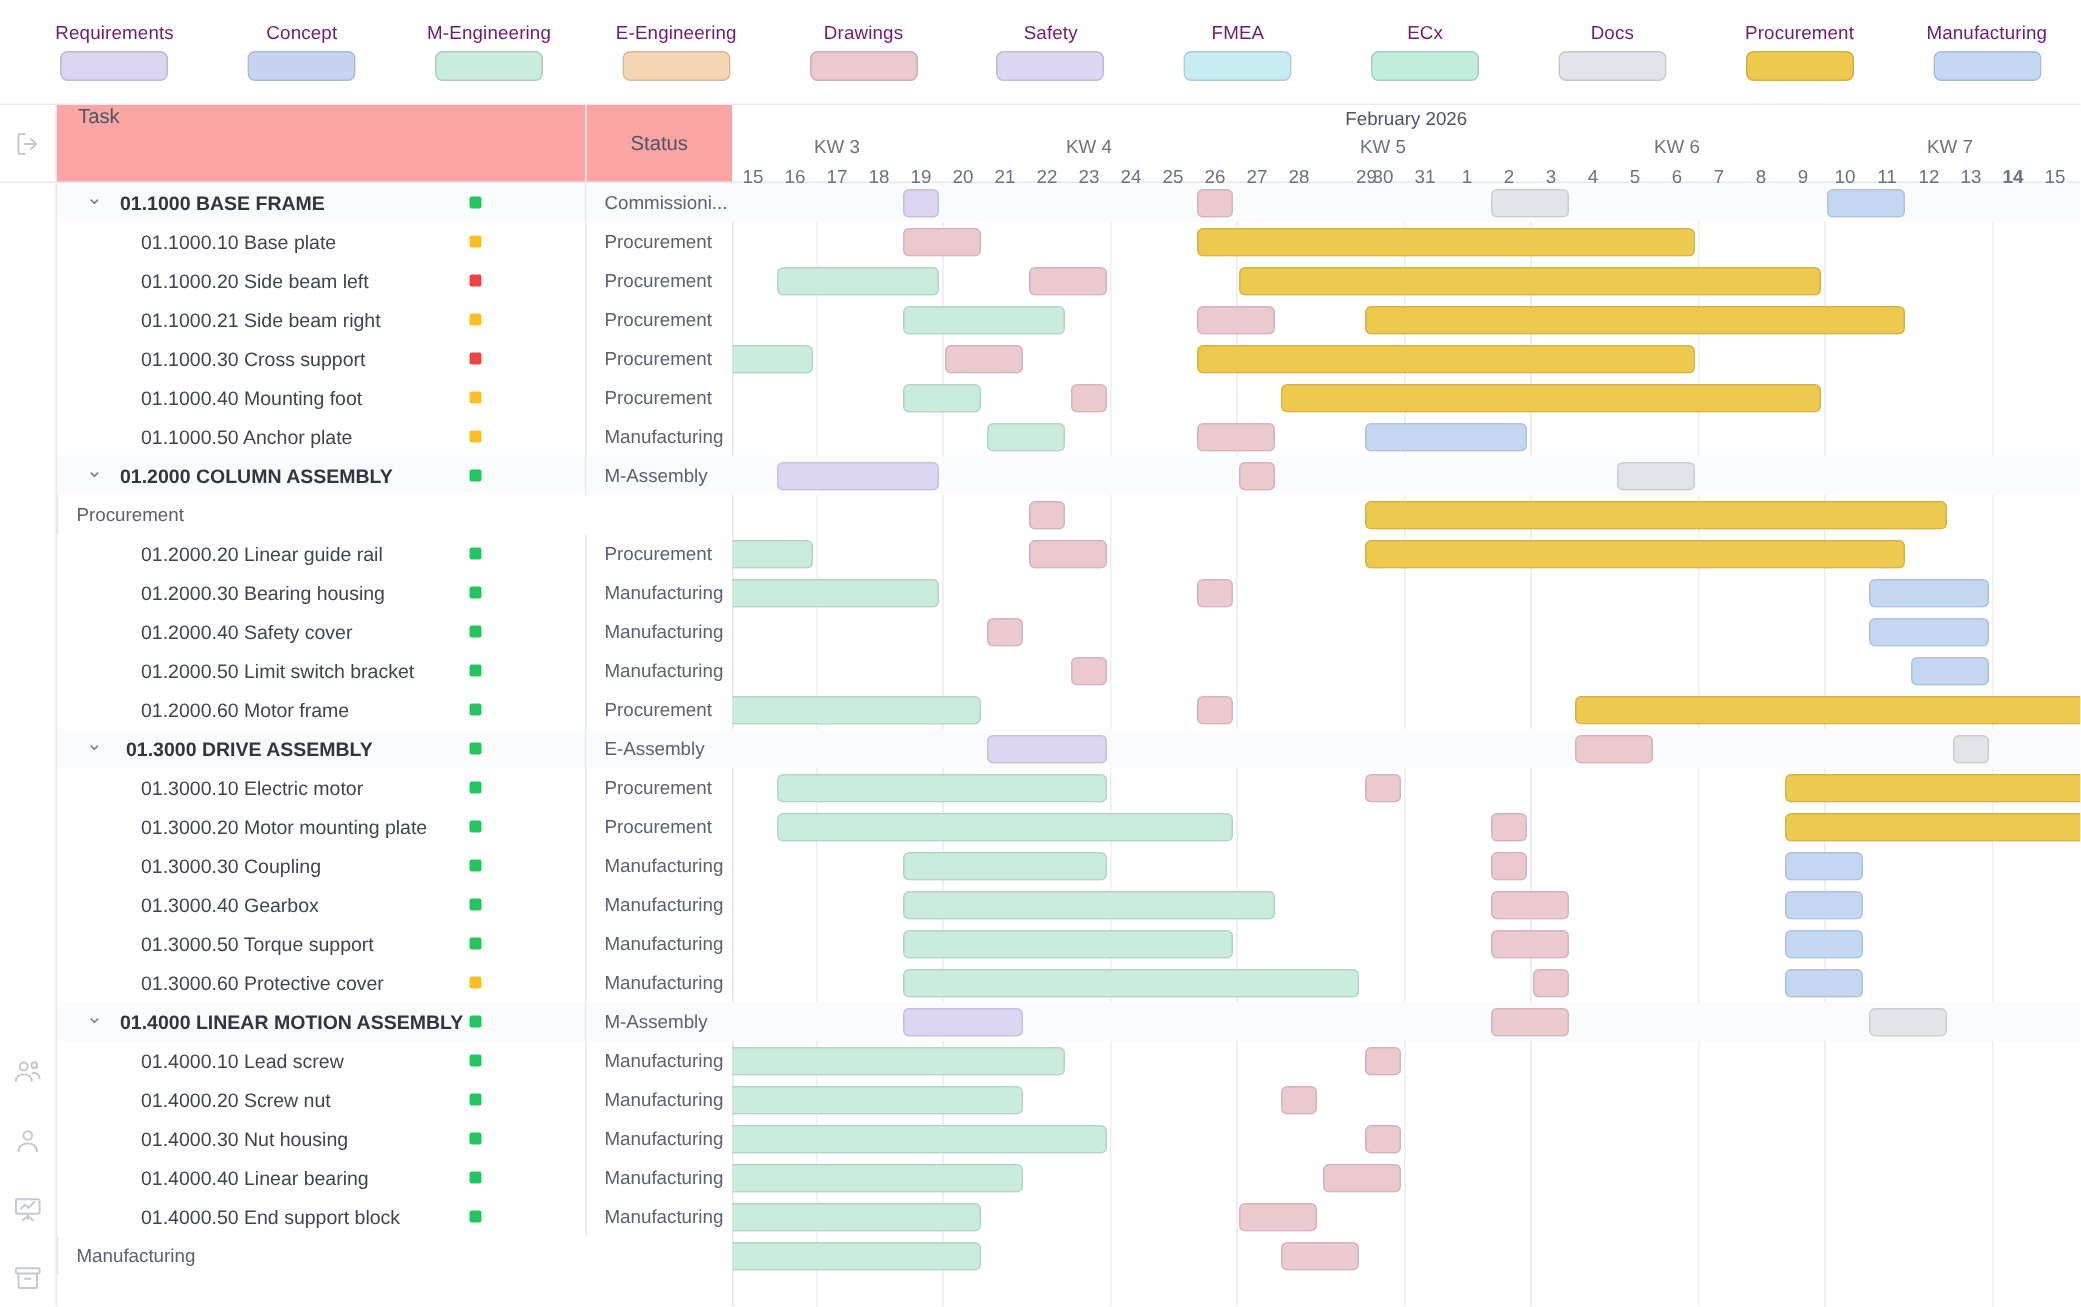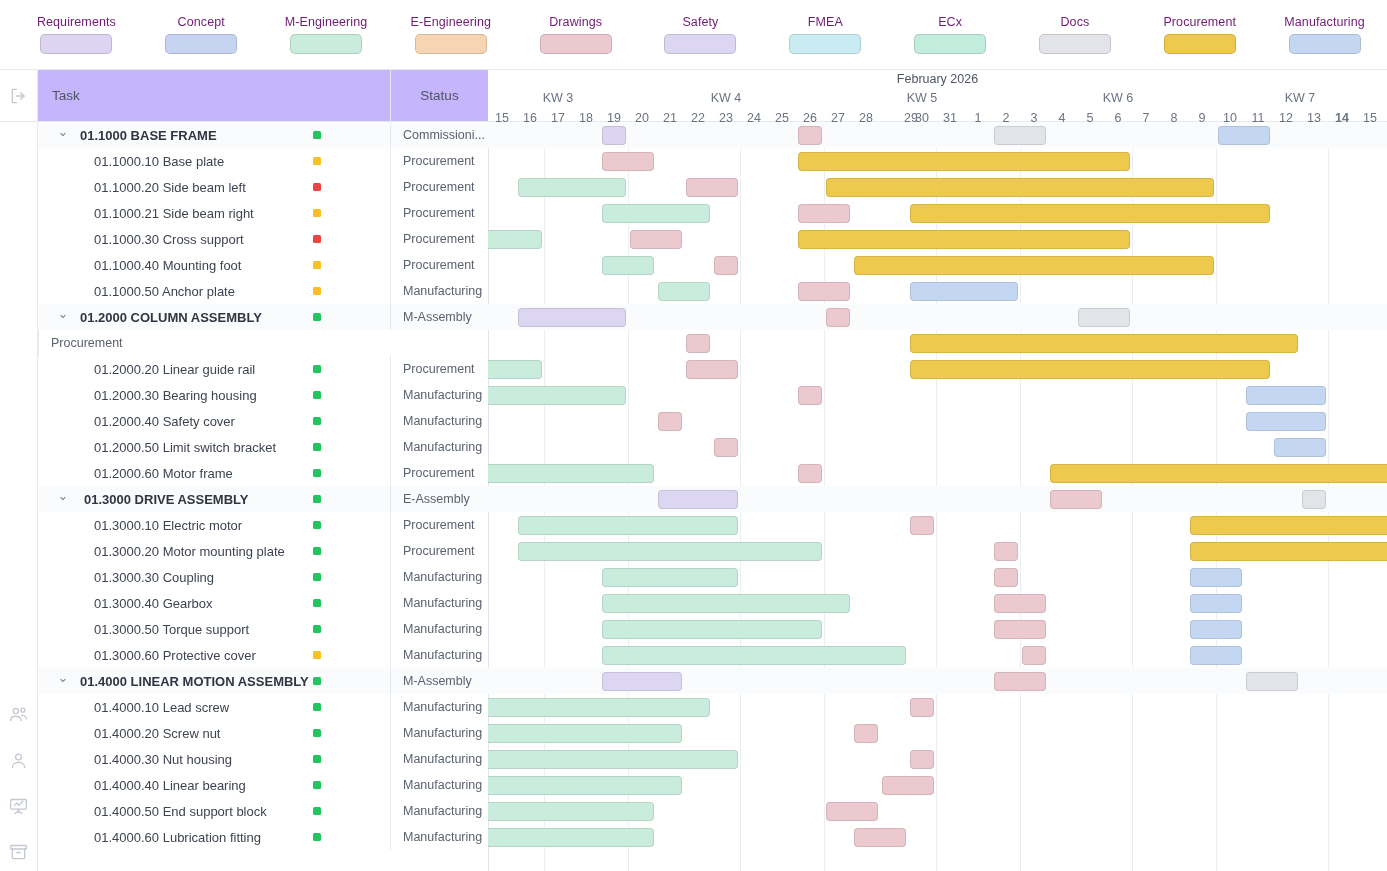--- a/index.html
+++ b/index.html
@@ -51,22 +51,22 @@
   }
   .rail-icon { width:22px; height:22px; display:flex; align-items:center; justify-content:center; color:#c3c8d1; }
   .rail-icon svg { display:block; }
 
   
   .grid { flex:1 1 auto; display:flex; min-width:0; position:relative; }
 
   
   .fixed-cols { flex:0 0 450px; width:450px; display:flex; flex-direction:column; }
   .fixed-head {
-    height: 52px; flex:0 0 52px; display:flex; align-items:center;
-    border-bottom:1px solid #e6e9ee; background:#c4b5fd;
+    height: 52px; flex:0 0 52px; display:flex; align-items:flex-start;
+    border-bottom:1px solid #e6e9ee; background:#fca5a5;
   }
   .th-task { width: 352px; padding-left: 14px; font-size:13.5px; color:#4d5562; }
   .th-status { flex:1; text-align:center; font-size:13.5px; color:#4d5562; border-left:1px solid #e6e9ee; height:100%; display:flex; align-items:center; justify-content:center;}
 
   .fixed-rows { flex:1 1 auto; }
   .frow { height: 26px; display:flex; align-items:center; position:relative; }
   .frow.summary { background:#fafbfc; }
   .frow .task-cell {
     width: 352px; height:100%; display:flex; align-items:center; gap:6px;
     font-size:13px; white-space:nowrap; overflow:hidden;
@@ -496,23 +496,20 @@
                 <span class="task-text">01.4000.50 End support block</span>
               </div>
               <div class="status-cell">
                 <span class="status-dotwrap">
                   <span class="dot" style="background: rgb(34, 197, 94);"></span>
                 </span>
                 <span class="status-text">Manufacturing</span>
               </div>
             </div>
             <div class="frow child">
-              <div class="task-cell">
-                <span class="task-text">01.4000.60 Lubrication fitting</span>
-              </div>
               <div class="status-cell">
                 <span class="status-dotwrap">
                   <span class="dot" style="background: rgb(34, 197, 94);"></span>
                 </span>
                 <span class="status-text">Manufacturing</span>
               </div>
             </div>
           </div>
       </div>
 

